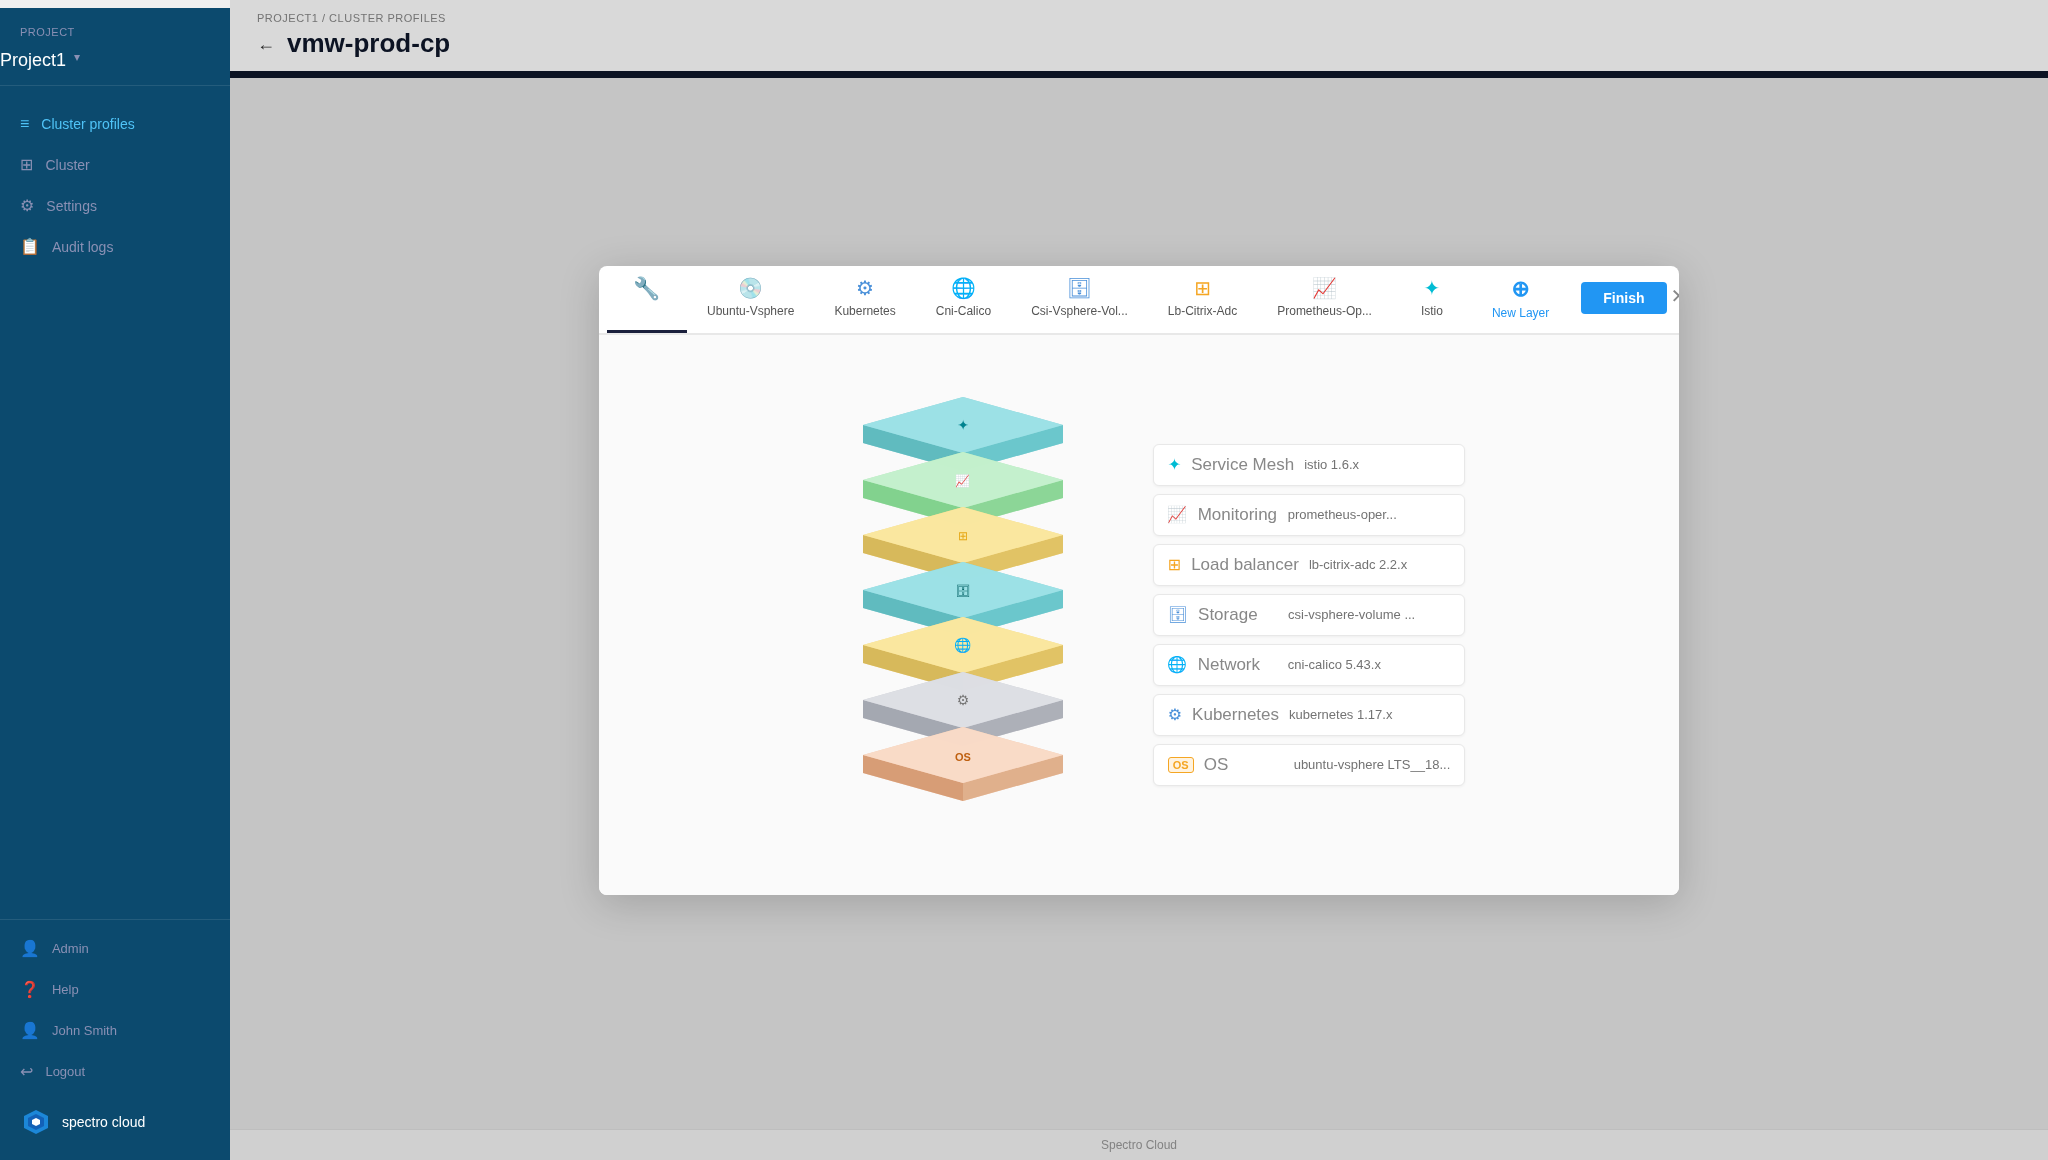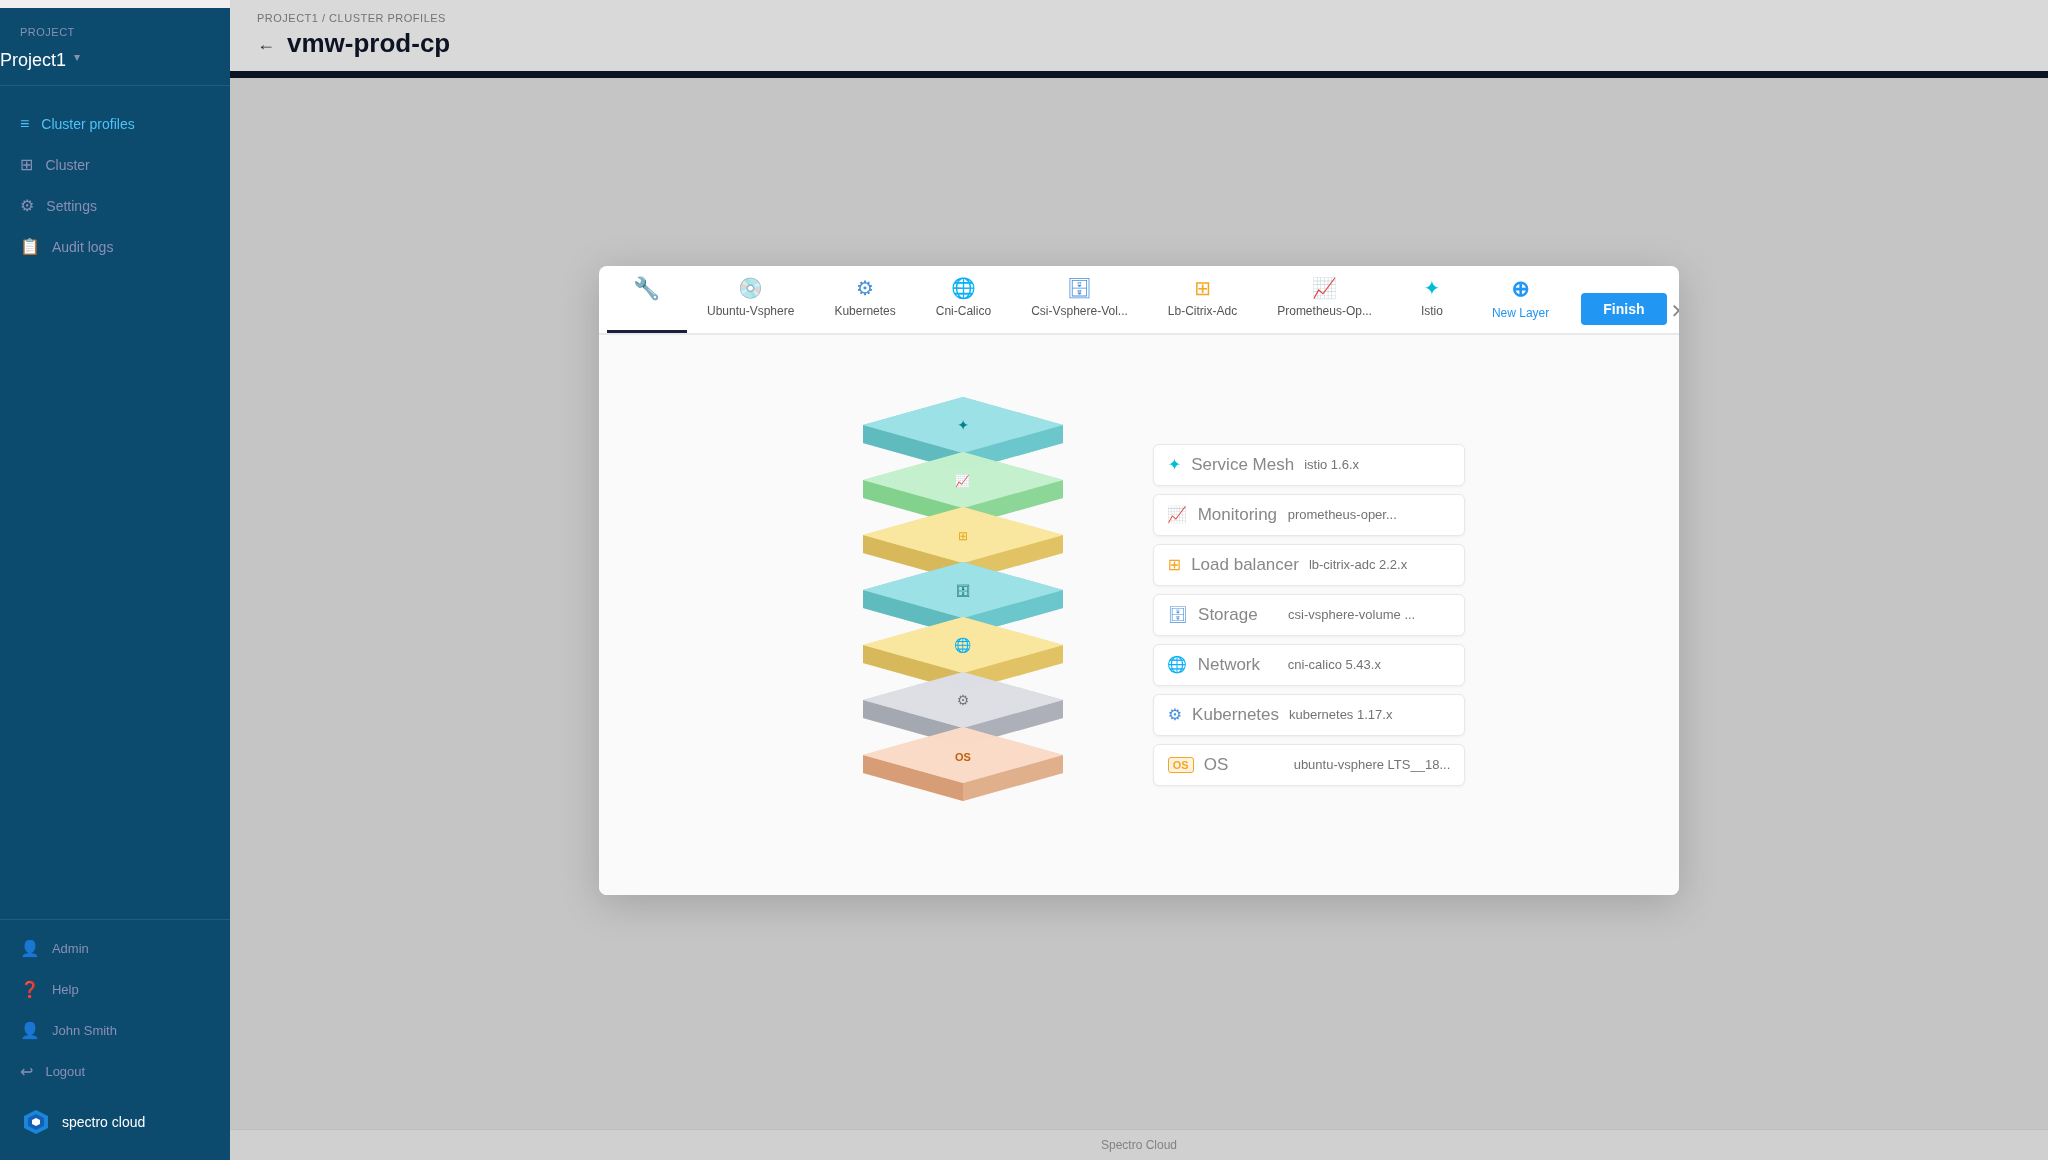--- a/index.html
+++ b/index.html
@@ -185,22 +185,22 @@
     .tab.tab-calico .tab-icon { color: #f5a623; }
     .tab.tab-csi .tab-icon { color: #4a90d9; }
     .tab.tab-lb .tab-icon { color: #f5a623; }
     .tab.tab-prometheus .tab-icon { color: #2ecc71; }
     .tab.tab-istio .tab-icon { color: #00bcd4; }
     .tab.tab-new { color: #2196f3; }
     .tab.tab-new .tab-icon { color: #2196f3; font-size: 22px; }
     .tabs-actions {
       margin-left: auto;
       display: flex;
-      align-items: flex-end;
-      padding: 8px 12px;
+      align-items: flex-start;
+      padding: 16px 12px;
       flex-shrink: 0;
     }
     .btn-finish {
       background: #2196f3;
       color: #fff;
       border: none;
       border-radius: 4px;
       padding: 8px 22px;
       font-size: 14px;
       font-weight: 600;

